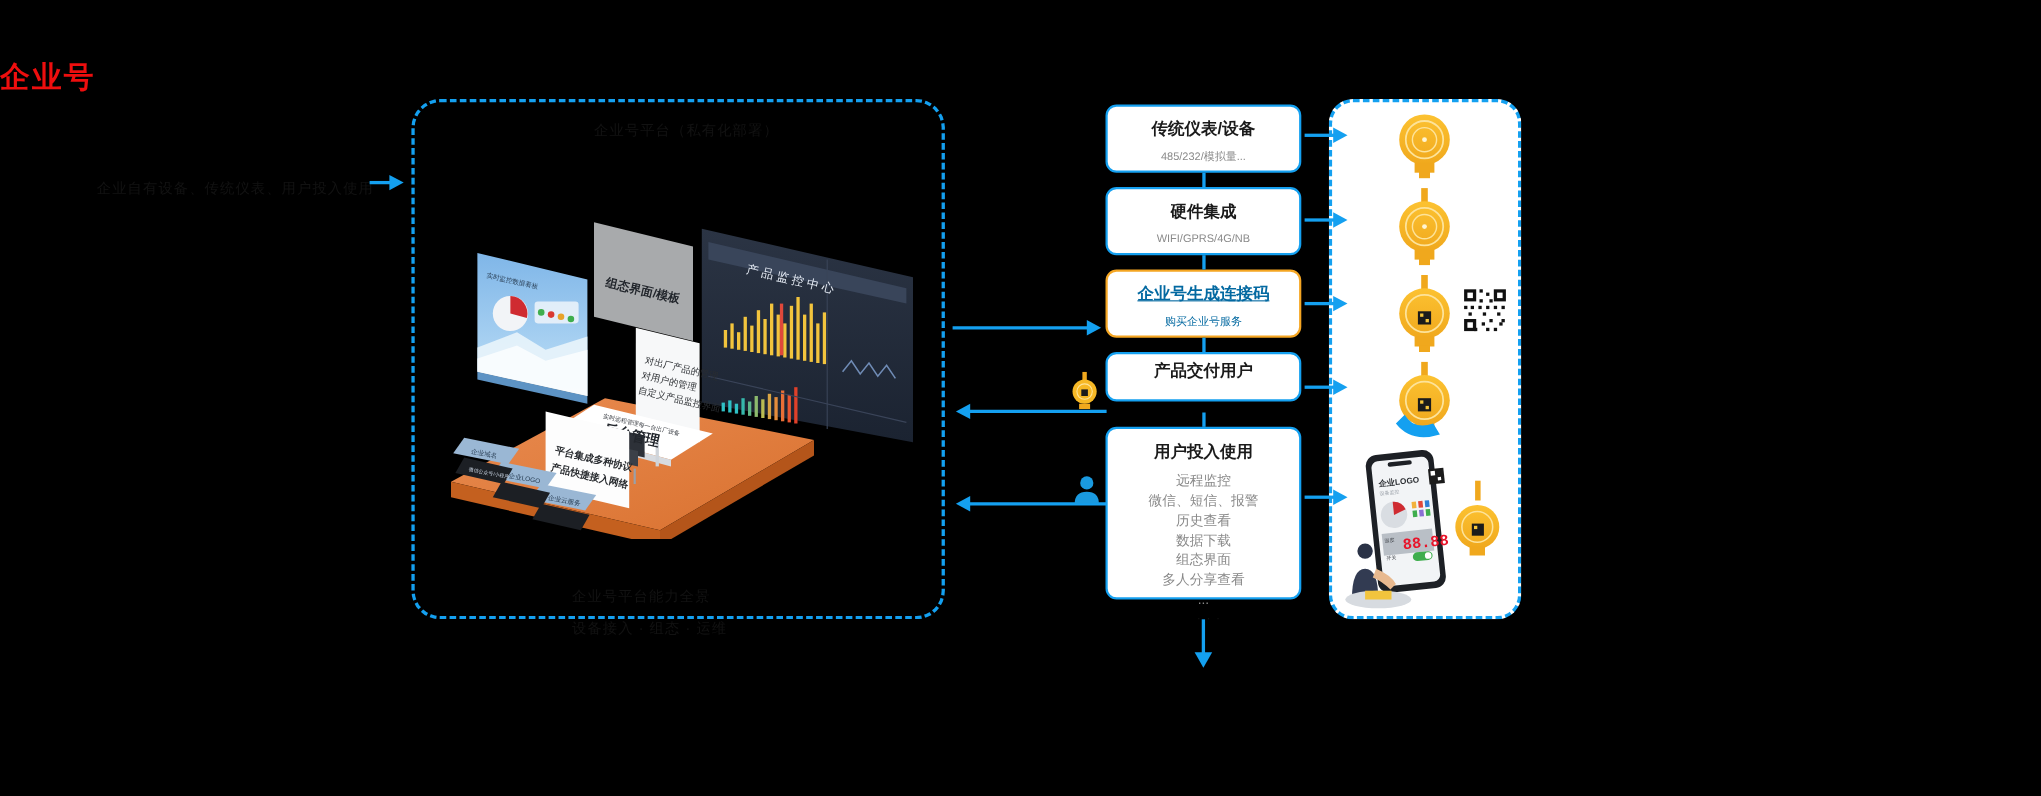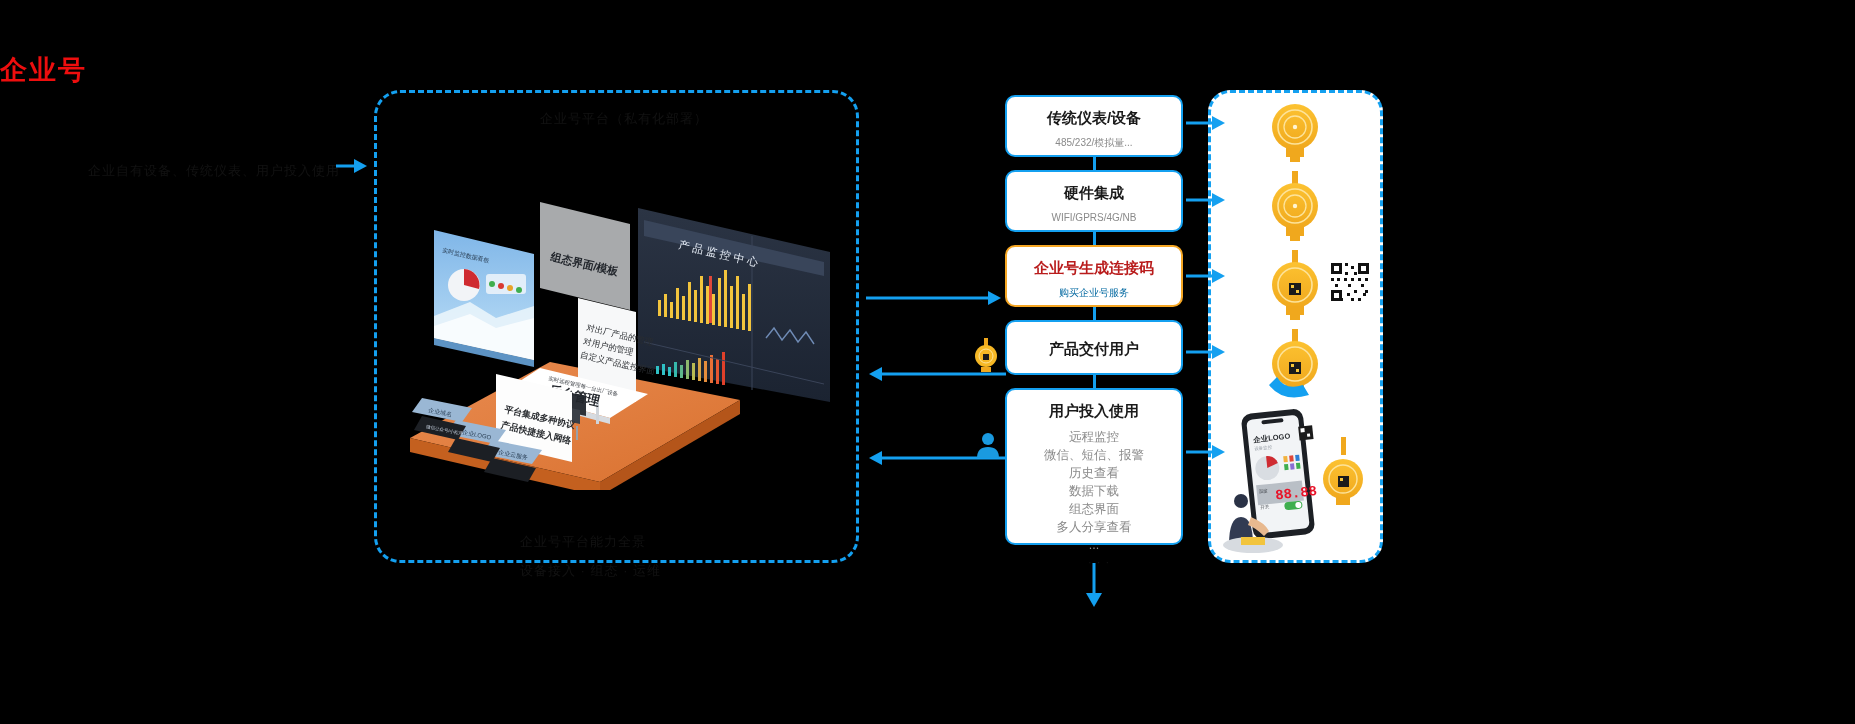--- a/index.html
+++ b/index.html
@@ -79,40 +79,40 @@
     text-align: center;
     padding: 10px 6px;
   }
   .flow-card.accent { border-color: #f5a623; }
   .flow-title {
     font-size: 15px;
     font-weight: bold;
     color: #1a1a1a;
     line-height: 22px;
   }
-  .flow-card.accent .flow-title { color: #b91c1c; }
+  .flow-card.accent .flow-title { color: #0369a1; text-decoration: underline; }
   .flow-sub {
     font-size: 10px;
     color: #8a8a8a;
     line-height: 19px;
     margin-top: 4px;
   }
   .flow-card.accent .flow-sub { color: #0369a1; }
   .flow-list {
     font-size: 12.5px;
     color: #8a8a8a;
     line-height: 18px;
     margin-top: 6px;
   }
   .flow-list div { white-space: nowrap; }
 
   #card-0 { top: 0px;   height: 62px; }
   #card-1 { top: 75px;  height: 62px; }
   #card-2 { top: 150px; height: 62px; }
-  #card-3 { top: 225px; height: 55px; padding-top: 16px; }
+  #card-3 { top: 225px; height: 45px; padding-top: 5px; }
   #card-4 { top: 293px; height: 157px; }
 
   
   .v-connector {
     position: absolute;
     left: 1093px;
     width: 3px;
     background: #14a0f0;
   }
   #vc-0 { top: 157px; height: 13px; }

